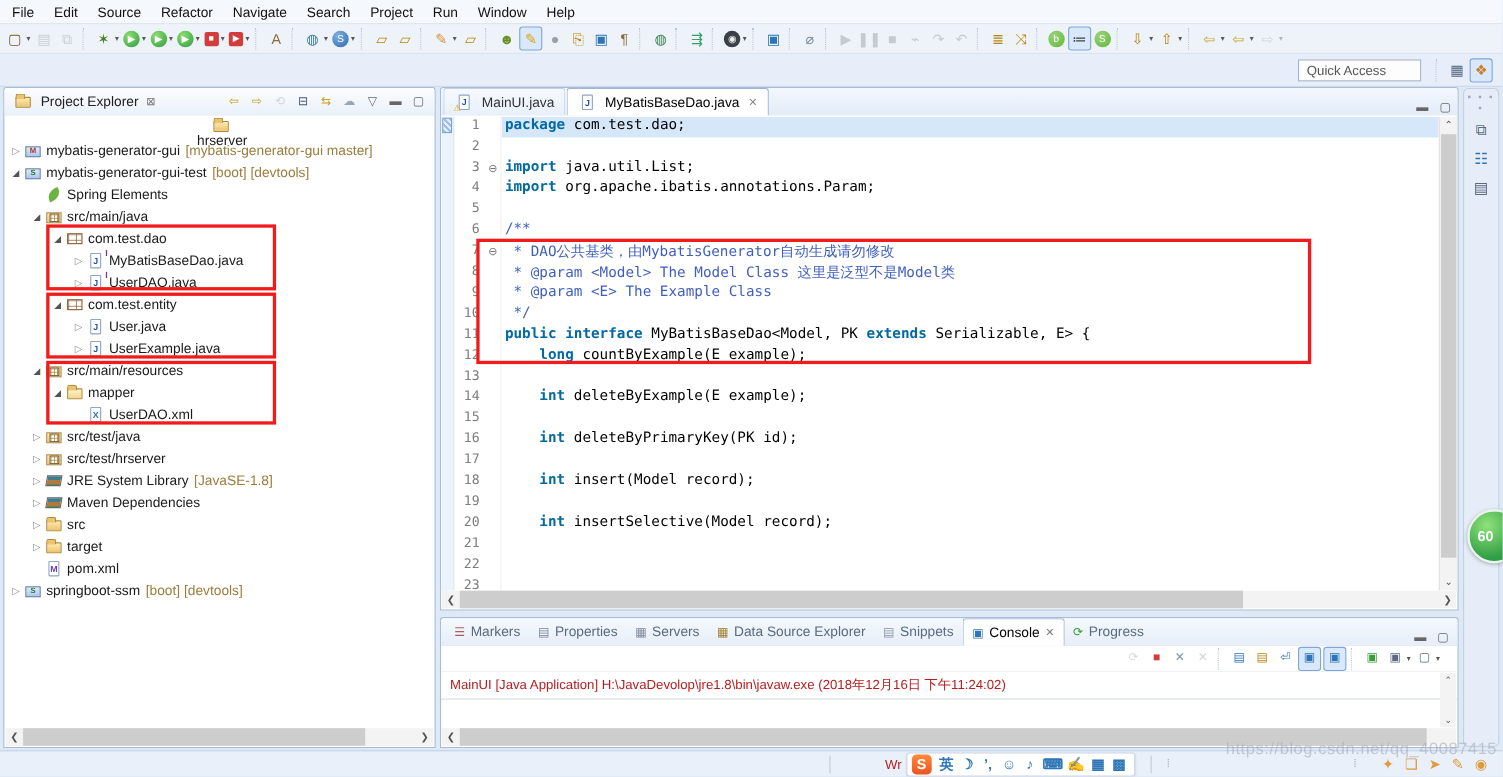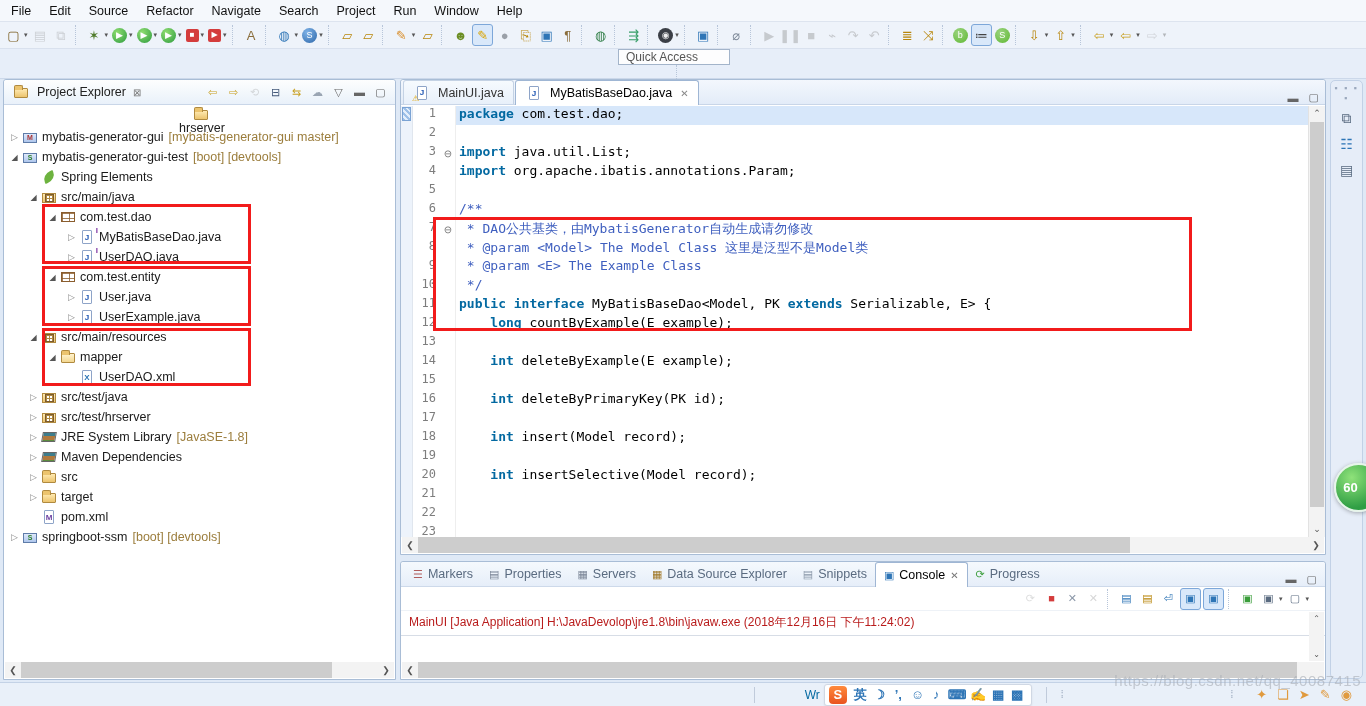--- a/index.html
+++ b/index.html
@@ -27,21 +27,21 @@
                    color:#fff !important; border-radius:50%; font-size:9px; width:15px; height:15px; }
   .tbi .glyph.cgr { background:radial-gradient(circle at 35% 30%, #9ad37f, #5fb832);
                    color:#fff !important; border-radius:50%; font-size:9px; width:15px; height:15px; }
   .tbi .glyph.cd { background:#3b3f46; color:#eee !important; border-radius:50%;
                    font-size:9px; width:15px; height:15px; }
   .tbi .dd { font-size:7px; color:#555; margin-left:2px; }
   .tbi.disabled { opacity:.38; filter:grayscale(.9); }
   .tbi.boxed { background:#d9e8fa; border:1px solid #7da7d9; }
 
   .toolbar2 { height:30px; background:#e7eef9; border-bottom:1px solid #ccd8ea;
-              display:flex; align-items:center; justify-content:space-between; padding-right:8px;flex-direction:column; }
+              display:flex; align-items:center; justify-content:flex-end; padding-right:8px; }
   .quick-access { width:112px; height:20px; border:1px solid #a3b4ca; background:#fdfdfe;
                   color:#555; font-size:12px; display:flex; align-items:center;
                   padding-left:7px; margin-right:10px; }
 
   
   .panel { position:absolute; background:#fff; border:1px solid #a9bdd6; border-radius:3px 3px 0 0; }
   .explorer { left:3px;  top:79px; width:393px; height:601px; }
   .editor   { left:400px; top:79px; width:926px; height:476px; }
   .consolep { left:400px; top:561px; width:926px; height:119px; }
   .rightbar { position:absolute; left:1330px; top:80px; width:33px; height:599px;
@@ -153,21 +153,21 @@
            white-space:nowrap; }
   .cvscroll { position:absolute; right:1px; top:50px; bottom:18px; width:15px; background:#f3f3f3;
               display:flex; flex-direction:column; justify-content:space-between; align-items:center;
               font-size:8px; color:#555; padding:2px 0; }
 
   
   .statusbar { position:absolute; left:0; right:0; top:682px; height:24px; background:#e9f0f9;
                border-top:1px solid #c3d2e6; display:flex; align-items:center; }
   .sb-sep { width:1px; height:16px; background:#c0cbdb; margin:0 6px; }
   .sb-dots { color:#9aa8bd; font-size:10px; letter-spacing:1px; margin:0 8px; }
-  .writable { color:#0369a1; font-size:12px;margin-left:44px; }
+  .writable { color:#b91c1c; font-size:12px;margin-left:44px; }
   .imebar { height:22px; background:#fff; border:1px solid #d0d8e4; border-radius:3px;
             display:flex; align-items:center; padding:0 4px; margin-left:4px; box-shadow:0 1px 2px rgba(0,0,0,.08); }
   .ime-logo { width:18px; height:18px; background:linear-gradient(#ff8a3c,#e9541f); color:#fff;
               border-radius:4px; font:bold 13px "Liberation Sans",sans-serif; display:flex;
               align-items:center; justify-content:center; margin-right:4px; }
   .ime-btn { min-width:19px; height:20px; display:flex; align-items:center; justify-content:center;
              color:#2e75b6; font-size:13px; font-weight:bold; padding:0 2px; }
   .sb-orange { display:flex; align-items:center; gap:10px; margin-left:14px; }
   .sb-orange span { color:#e09a3e; font-size:13px; }
 

